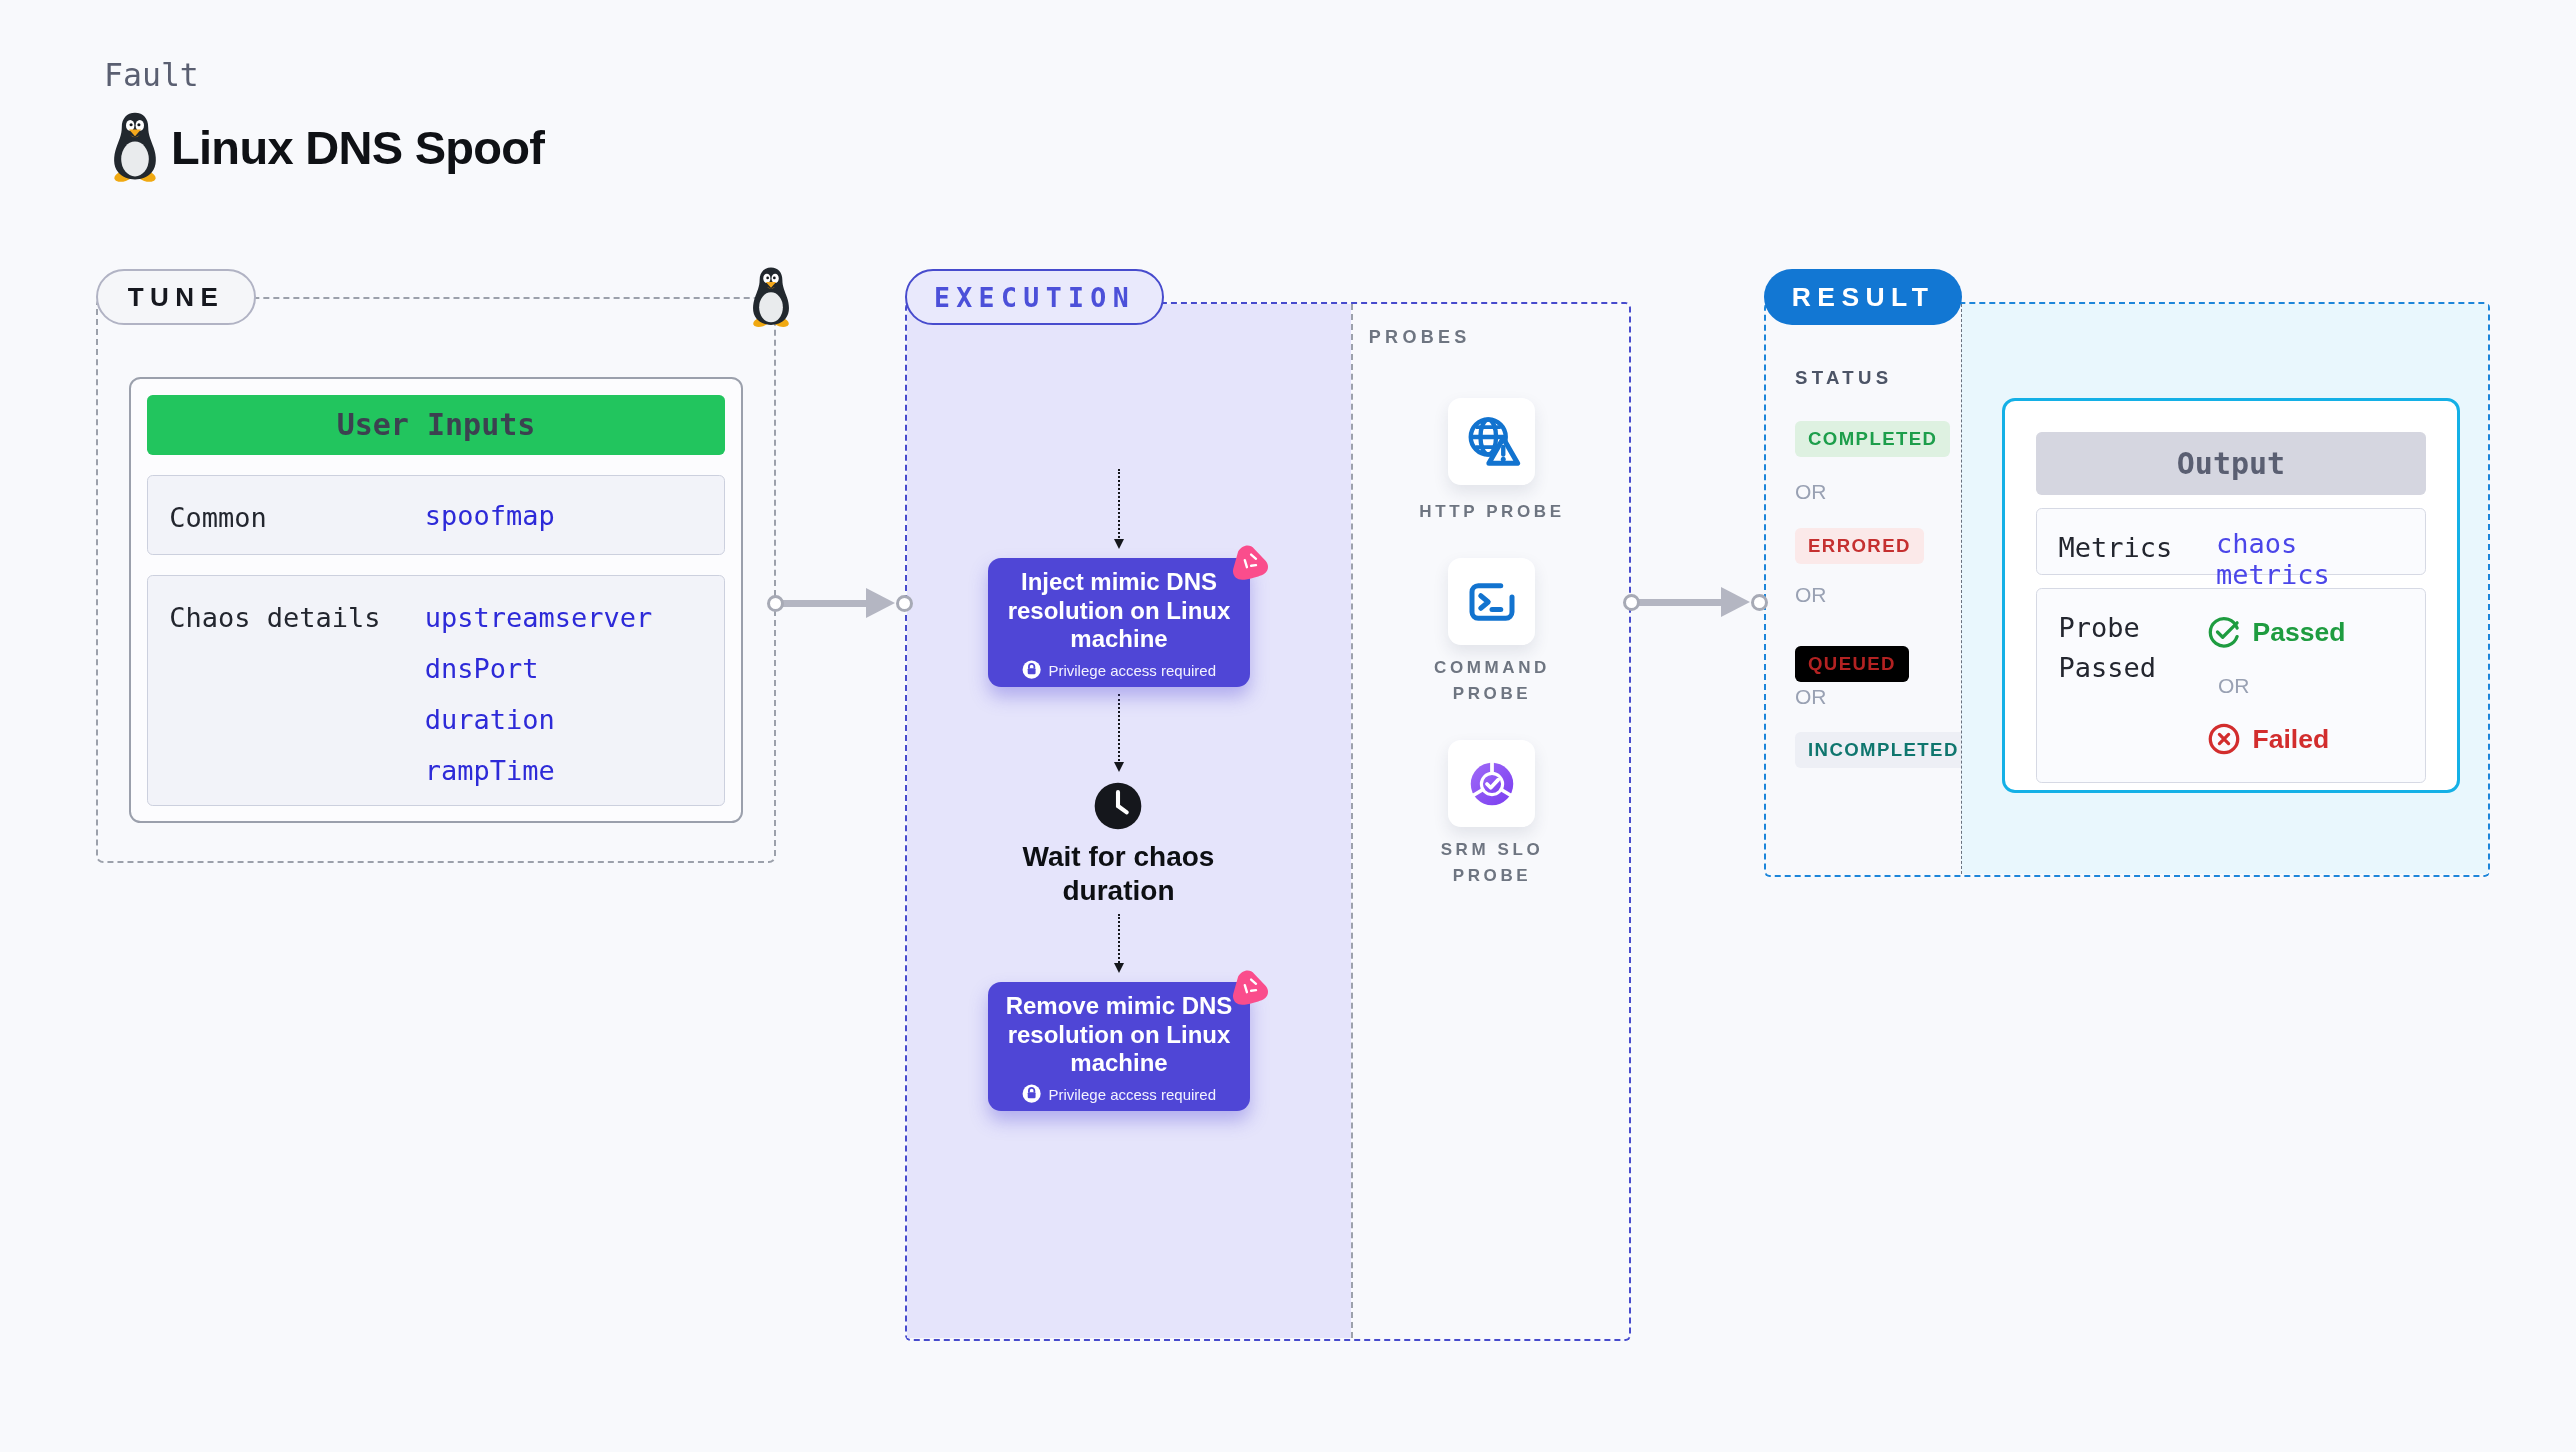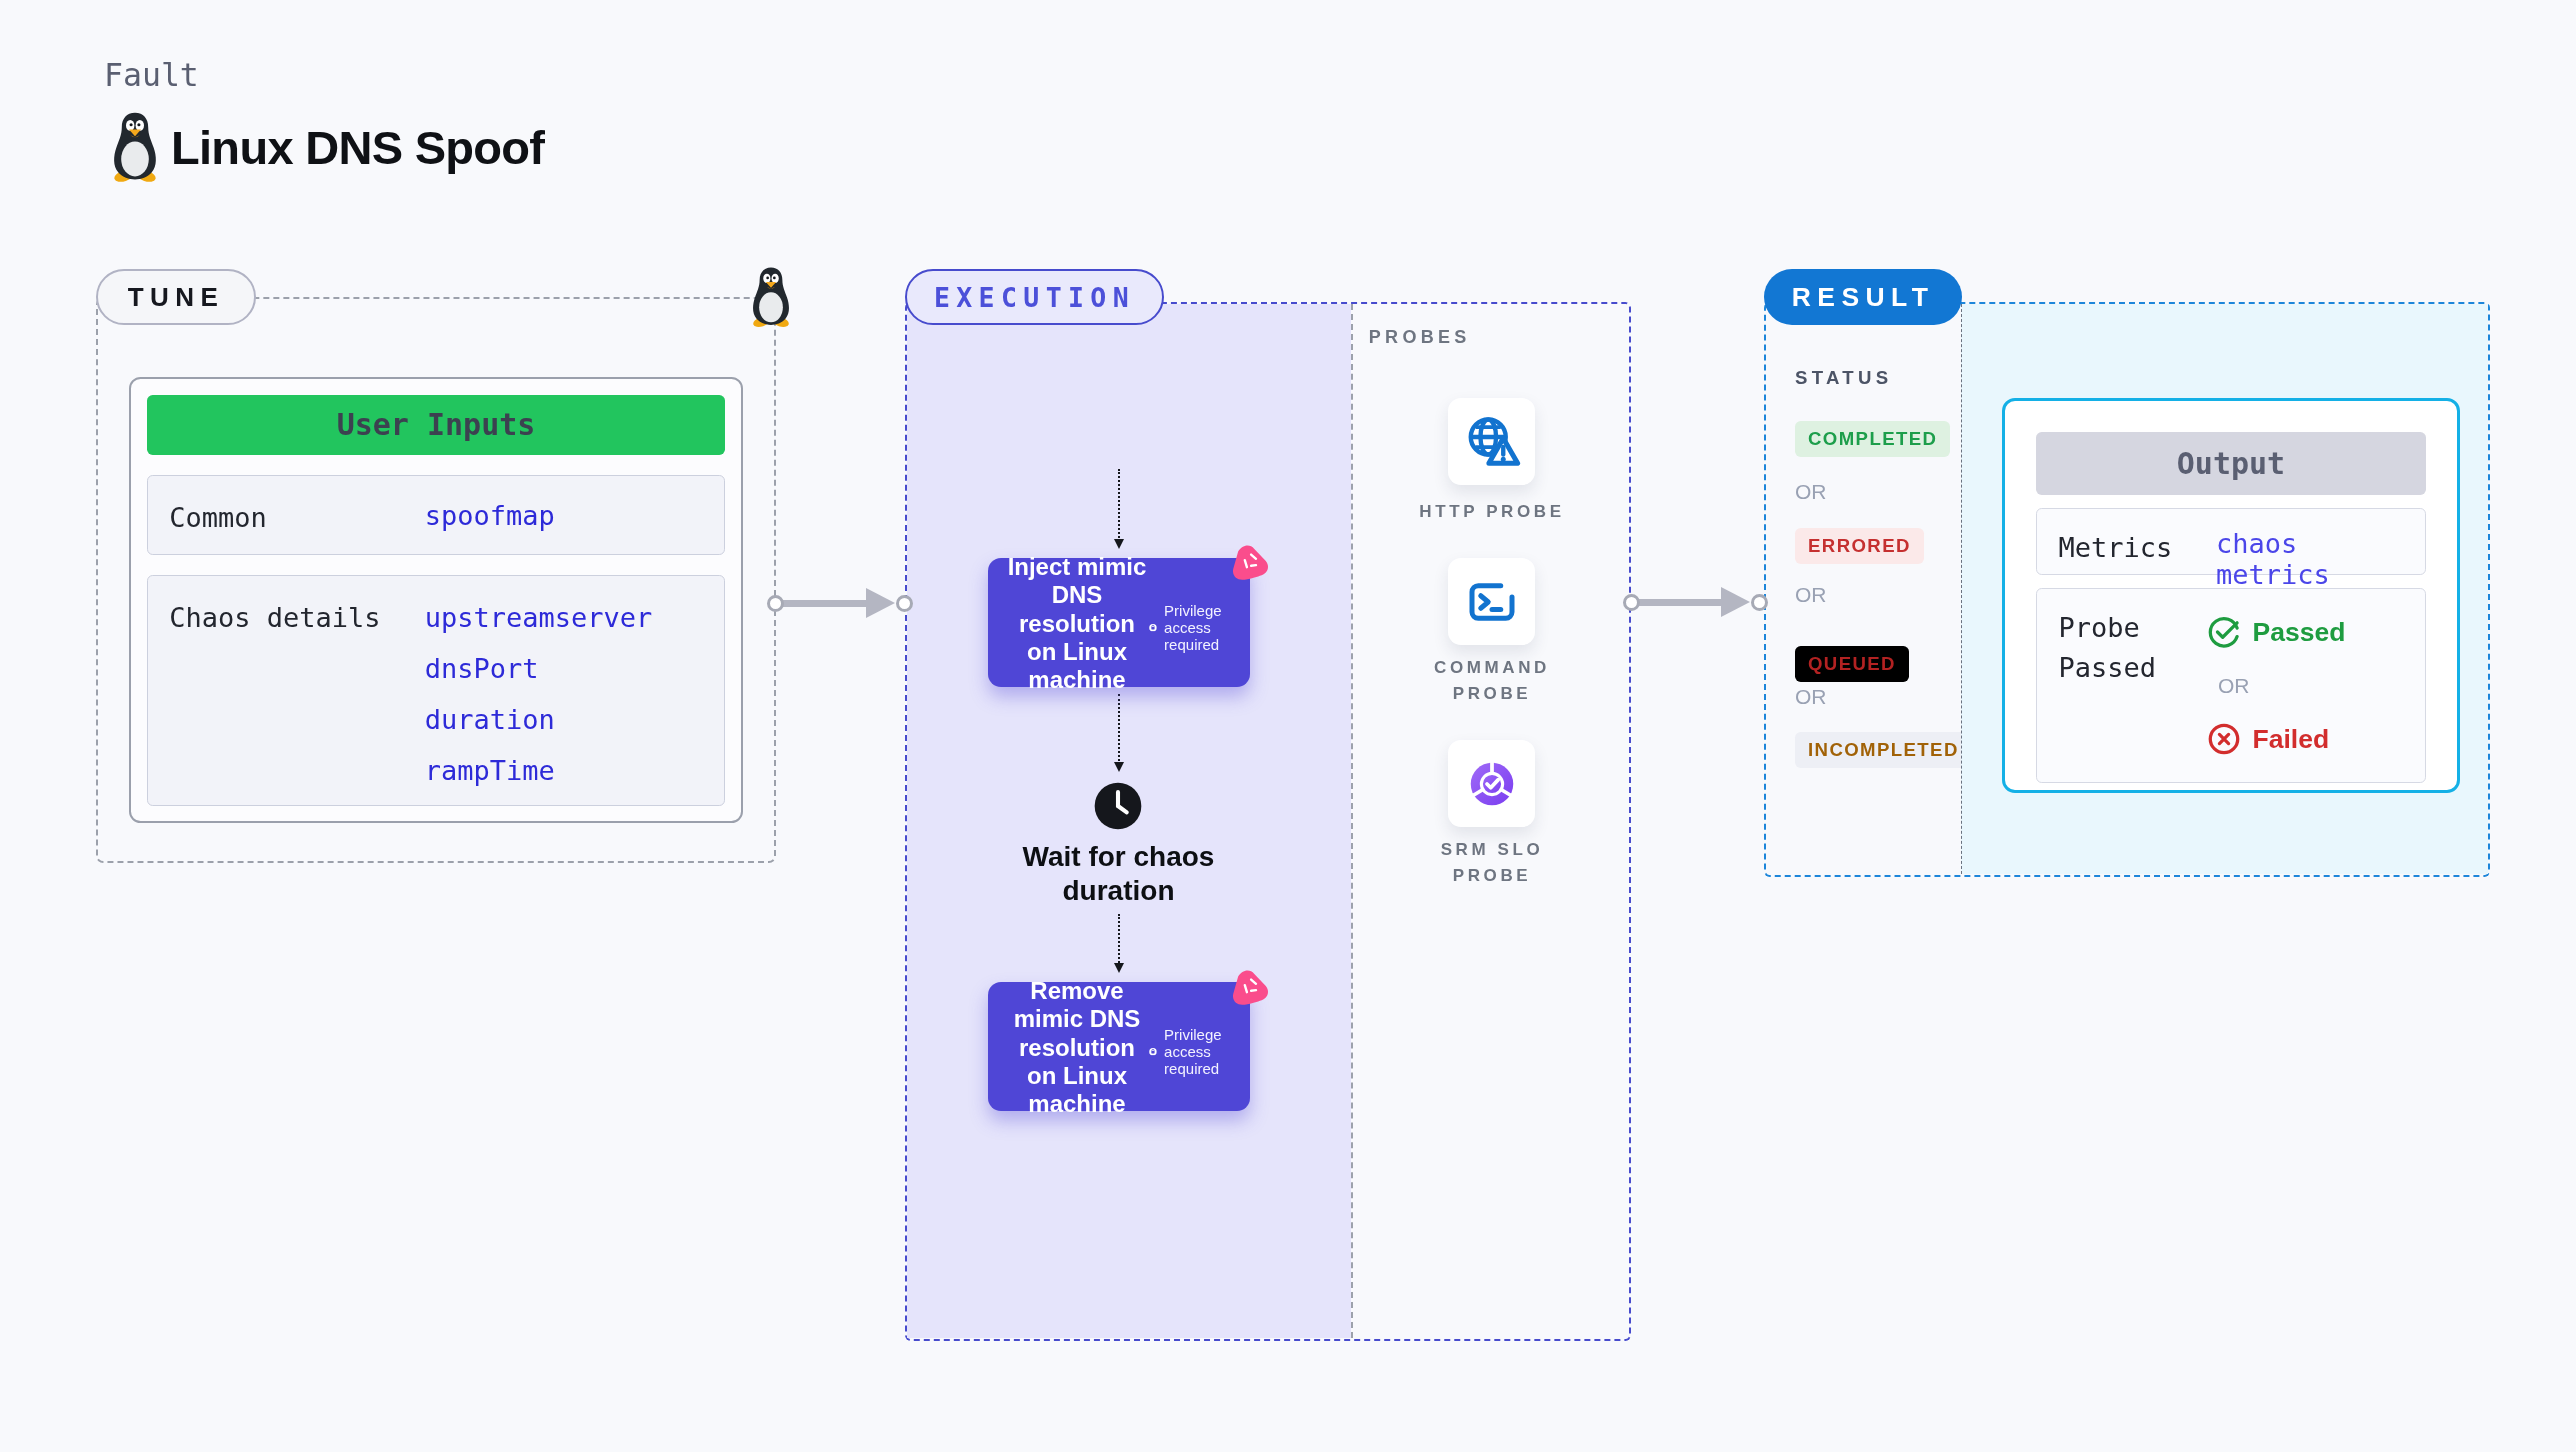--- a/index.html
+++ b/index.html
@@ -70,21 +70,21 @@
   .wait-text { left:104px; top:536px; width:215px; }
   .dot-arrow { position:absolute; width:2.1px; border-left:2.1px dotted #15171c; }
   .dot-arrow::after { content:""; position:absolute; bottom:-2.9px; left:-6.4px; width:0; height:0;
                       border-left:5.7px solid transparent; border-right:5.7px solid transparent;
                       border-top:10px solid #15171c; }
   .da-1 { left:211px; top:165px; height:77px; }
   .da-2 { left:211px; top:390px; height:75px; }
   .da-3 { left:211px; top:610px; height:56px; }
   .chaos-box { position:absolute; left:81px; width:262px; height:129px; background:#4f46d6;
                border-radius:13px; box-shadow:0 10px 18.6px rgba(79,70,214,.35); color:#fff;
-               display:flex; flex-direction:row; align-items:center; justify-content:center;
+               display:flex; flex-direction:column; align-items:center; justify-content:center;
                padding:11.5px 17px 8.6px; z-index:2; }
   .chaos-box-title { font-size:24px; font-weight:bold; text-align:center; line-height:1.18; }
   .chaos-box .priv { margin-top:7.2px; display:flex; align-items:center; gap:7.2px; }
   .chaos-box .priv span { font-size:15px; color:#f3f2ff; }
   .inject-box { top:254px; }
   .remove-box { top:678px; }
   .chaos-ticker { position:absolute; width:42px; height:42px; z-index:3; }
   .tick-1 { left:321px; top:238px; }
   .tick-2 { left:321px; top:663px; }
   .clock-wrap { position:absolute; left:183px; top:474px; width:56px; height:56px; }
@@ -327,21 +327,21 @@
 
 <div class="result-box">
   <div class="status-col">
     <div class="status-title">STATUS</div>
     <div class="status-badge sb-0" style="color: rgb(29, 158, 75); background: rgb(222, 241, 225);">COMPLETED</div>
     <div class="or-label or-0">OR</div>
     <div class="status-badge sb-1" style="color: rgb(197, 48, 48); background: rgb(251, 233, 233);">ERRORED</div>
     <div class="or-label or-1">OR</div>
     <div class="status-badge sb-2" style="color: rgb(179, 34, 34); background: #000000; margin-top: 16px;">QUEUED</div>
     <div class="or-label or-2">OR</div>
-    <div class="status-badge sb-3" style="color: #a16207; background: rgb(237, 239, 245);">INCOMPLETED</div>
+    <div class="status-badge sb-3" style="color: #0f766e; background: rgb(237, 239, 245);">INCOMPLETED</div>
   </div>
 
   <div class="cyan-panel">
     <div class="output-card">
       <div class="output-header">Output</div>
       <div class="output-row metrics-row">
         <div class="out-label">Metrics</div>
         <div class="metrics-value">chaos metrics</div>
       </div>
       <div class="output-row proberes-row">

